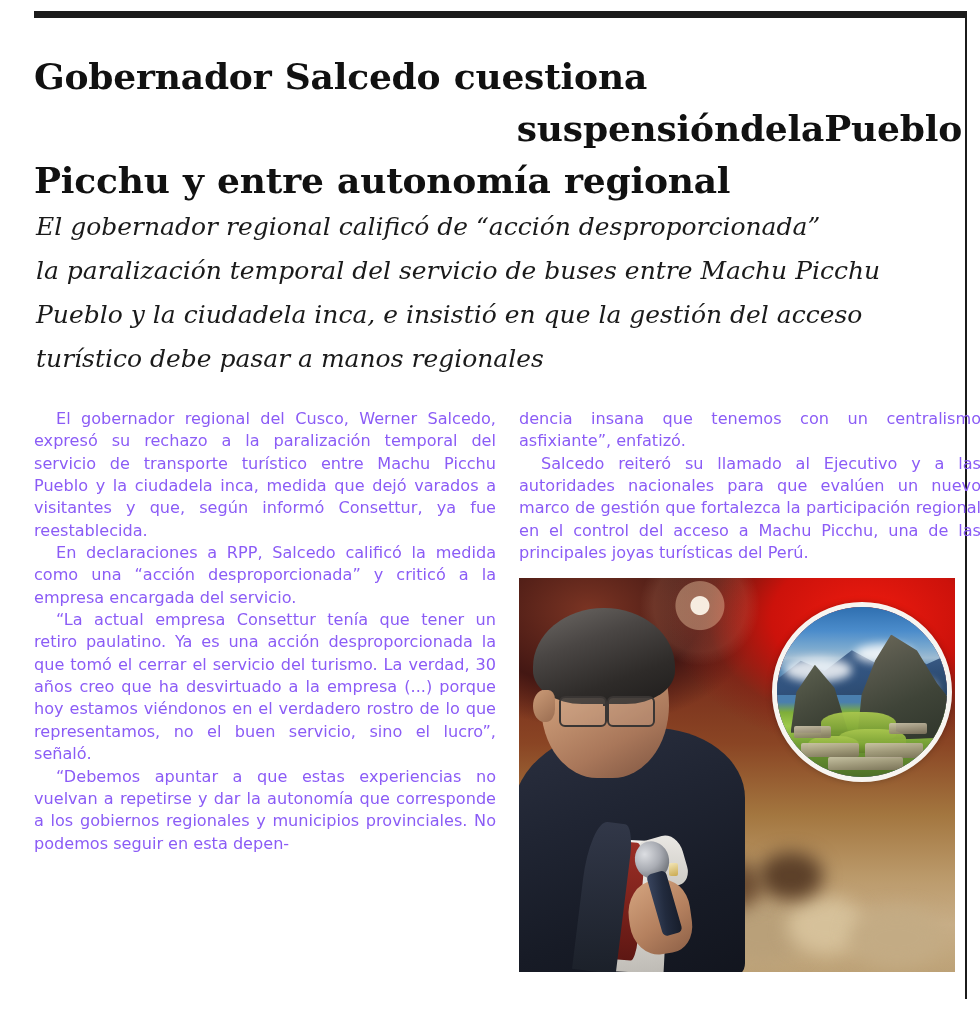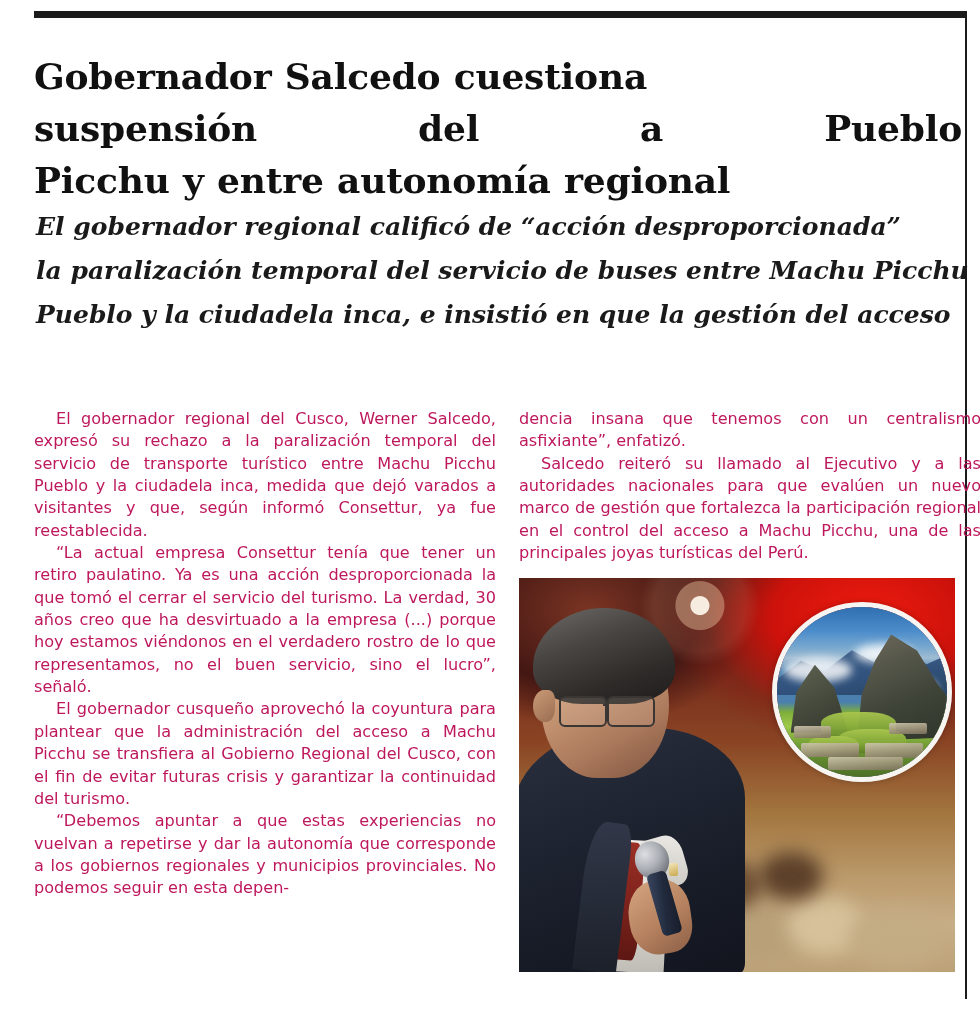--- a/index.html
+++ b/index.html
@@ -54,47 +54,47 @@
     text-align: justify;
     text-align-last: left;
     word-spacing: 1px;
   }
   .headline .hl-line {
     display: block;
     white-space: nowrap;
   }
   .headline .hl-line.stretch {
     display: flex;
-    justify-content: space-between;
+    justify-content: flex-end;
     white-space: normal;
   }
 
   
   .deck {
     position: absolute;
     left: 36px;
     top: 205px;
     width: 900px;
     font-family: "DejaVu Serif", "Liberation Serif", serif;
     font-style: italic;
     font-size: 25px;
     line-height: 44px;
     color: #1a1a1a;
   }
-  .deck .deck-line { display: block; white-space: nowrap; font-weight: bold; }
+  .deck .deck-line { display: block; white-space: nowrap; }
 
   
   .col {
     position: absolute;
     top: 408px;
     width: 462px;
     font-family: "DejaVu Sans", "Liberation Sans", sans-serif;
     font-size: 16.1px;
     line-height: 22.35px;
-    color: #be185d;
+    color: #8b5cf6;
     text-align: justify;
     text-align-last: left;
     hyphens: manual;
   }
   .col-left  { left: 34px; }
   .col-right { left: 519px; }
   .col p {
     margin: 0;
     text-indent: 22px;
   }
@@ -348,26 +348,27 @@
       <span>a</span>
       <span>Pueblo</span>
     </span>
     <span class="hl-line">Picchu y entre autonomía regional</span>
   </h1>
 
   <div class="deck">
     <span class="deck-line">El gobernador regional calificó de “acción desproporcionada”</span>
     <span class="deck-line">la paralización temporal del servicio de buses entre Machu Picchu</span>
     <span class="deck-line">Pueblo y la ciudadela inca, e insistió en que la gestión del acceso</span>
+    <span class="deck-line">turístico debe pasar a manos regionales</span>
   </div>
 
   <div class="col col-left">
     <p>El gobernador regional del Cusco, Werner Salcedo, expresó su rechazo a la paralización temporal del servicio de transporte turístico entre Machu Picchu Pueblo y la ciudadela inca, medida que dejó varados a visitantes y que, según informó Consettur, ya fue reestablecida.</p>
+    <p>En declaraciones a RPP, Salcedo calificó la medida como una “acción desproporcionada” y criticó a la empresa encargada del servicio.</p>
     <p>“La actual empresa Consettur tenía que tener un retiro paulatino. Ya es una acción desproporcionada la que tomó el cerrar el servicio del turismo. La verdad, 30 años creo que ha desvirtuado a la empresa (...) porque hoy estamos viéndonos en el verdadero rostro de lo que representamos, no el buen servicio, sino el lucro”, señaló.</p>
-    <p>El gobernador cusqueño aprovechó la coyuntura para plantear que la administración del acceso a Machu Picchu se transfiera al Gobierno Regional del Cusco, con el fin de evitar futuras crisis y garantizar la continuidad del turismo.</p>
     <p>“Debemos apuntar a que estas experiencias no vuelvan a repetirse y dar la autonomía que corresponde a los gobiernos regionales y municipios provinciales. No podemos seguir en esta depen-</p>
   </div>
 
   <div class="col col-right">
     <p class="cont">dencia insana que tenemos con un centralismo asfixiante”, enfatizó.</p>
     <p>Salcedo reiteró su llamado al Ejecutivo y a las autoridades nacionales para que evalúen un nuevo marco de gestión que fortalezca la participación regional en el control del acceso a Machu Picchu, una de las principales joyas turísticas del Perú.</p>
   </div>
 
   <div class="photo">
     <div class="photo-grad-main"></div>

